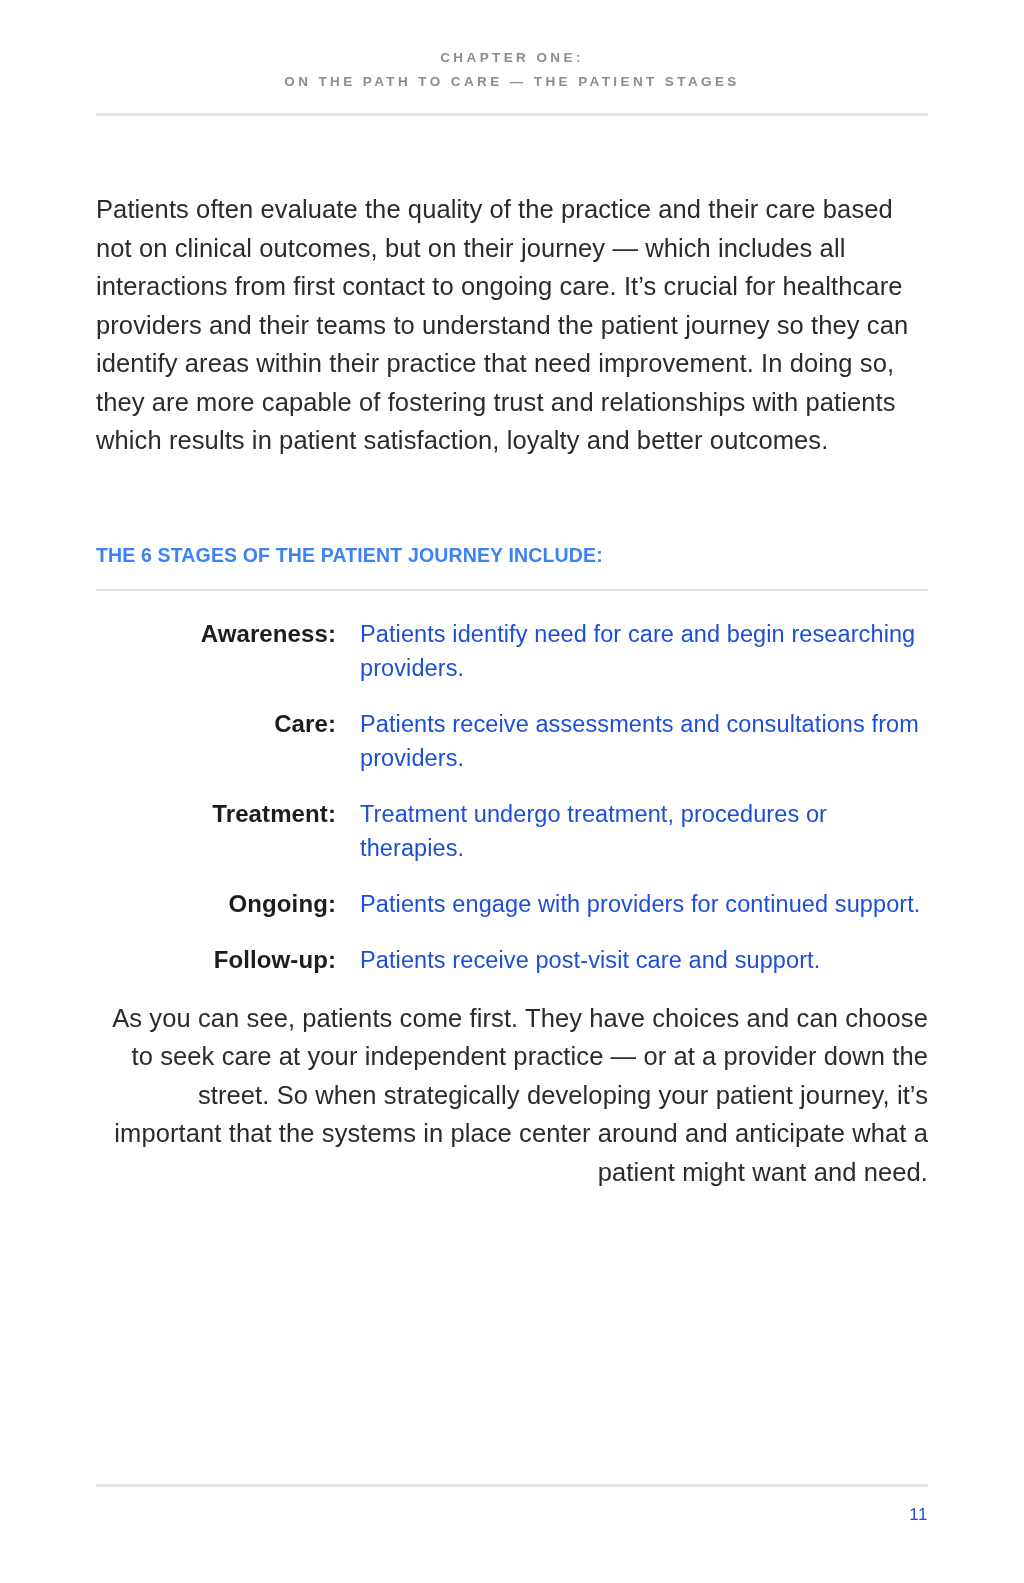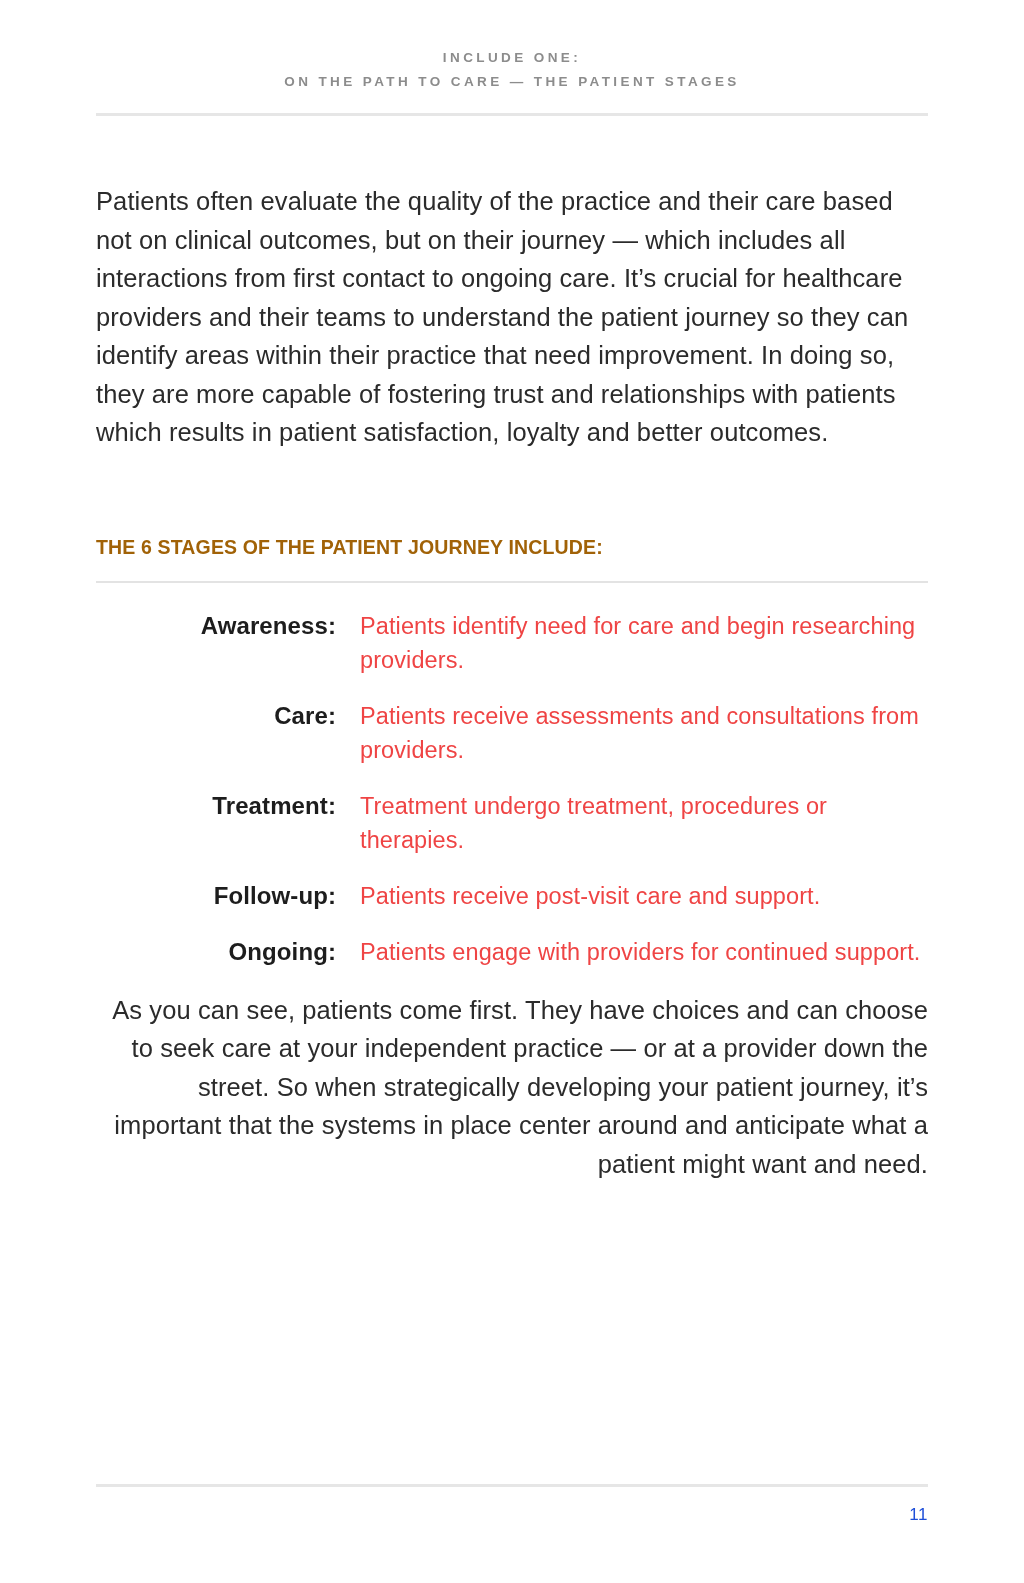--- a/index.html
+++ b/index.html
@@ -36,37 +36,37 @@
   .rule-top {
     width: 832px;
     margin: 20px auto 0 auto;
     height: 3px;
     background: #e6e6e6;
   }
 
   
   .content {
     width: 832px;
-    margin: 0 auto;
+    margin: 8px auto;
     padding-top: 66px;
   }
   p.body {
     font-size: 25.5px;
     line-height: 38.5px;
     color: #2b2b2b;
     margin: 0;
     letter-spacing: 0.1px;
   }
 
   .section-heading {
     margin-top: 84px;
     font-size: 19.5px;
     font-weight: 700;
     letter-spacing: 0.15px;
-    color: #a16207;
+    color: #3b82f6;
   }
   .rule-under-heading {
     width: 832px;
     height: 2px;
     background: #e3e3e3;
     margin: 22px 0 0 0;
   }
 
   
   .stages {
@@ -86,21 +86,21 @@
     font-weight: 700;
     line-height: 34px;
     color: #1d1d1d;
     padding-right: 0;
     letter-spacing: 0.1px;
   }
   .stage-def {
     padding-left: 24px;
     font-size: 23.5px;
     line-height: 34px;
-    color: #ef4444;
+    color: #1d4ed8;
     letter-spacing: 0.1px;
     max-width: 570px;
   }
 
   .closing {
     margin-top: 56px;
     text-align: right;
   }
 
   
@@ -120,21 +120,21 @@
     color: #1d4ed8;
     letter-spacing: 0.5px;
   }
 </style>
 </head>
 <body>
 
 <div class="page">
 
   <div class="runhead">
-    <span class="runhead-line">INCLUDE ONE:</span>
+    <span class="runhead-line">CHAPTER ONE:</span>
     <span class="runhead-line">ON THE PATH TO CARE — THE PATIENT STAGES</span>
   </div>
 
   <div class="rule-top"></div>
 
   <div class="content">
 
     <p class="body">Patients often evaluate the quality of the practice and their care based not on clinical outcomes, but on their journey — which includes all interactions from first contact to ongoing care. It’s crucial for healthcare providers and their teams to understand the patient journey so they can identify areas within their practice that need improvement. In doing so, they are more capable of fostering trust and relationships with patients which results in patient satisfaction, loyalty and better outcomes.</p>
 
     <div class="section-heading">THE 6 STAGES OF THE PATIENT JOURNEY INCLUDE:</div>
@@ -152,27 +152,27 @@
         <div class="stage-term">Care:</div>
         <div class="stage-def">Patients receive assessments and consultations from providers.</div>
       </div>
 
       <div class="stage-row">
         <div class="stage-term">Treatment:</div>
         <div class="stage-def">Treatment undergo treatment, procedures or therapies.</div>
       </div>
 
       <div class="stage-row">
-        <div class="stage-term">Follow-up:</div>
-        <div class="stage-def">Patients receive post-visit care and support.</div>
+        <div class="stage-term">Ongoing:</div>
+        <div class="stage-def">Patients engage with providers for continued support.</div>
       </div>
 
       <div class="stage-row">
-        <div class="stage-term">Ongoing:</div>
-        <div class="stage-def">Patients engage with providers for continued support.</div>
+        <div class="stage-term">Follow-up:</div>
+        <div class="stage-def">Patients receive post-visit care and support.</div>
       </div>
 
     </div>
 
     <p class="body closing">As you can see, patients come first. They have choices and can choose to seek care at your independent practice — or at a provider down the street. So when strategically developing your patient journey, it’s important that the systems in place center around and anticipate what a patient might want and need.</p>
 
   </div>
 
   <div class="rule-bottom"></div>
   <div class="folio">11</div>

